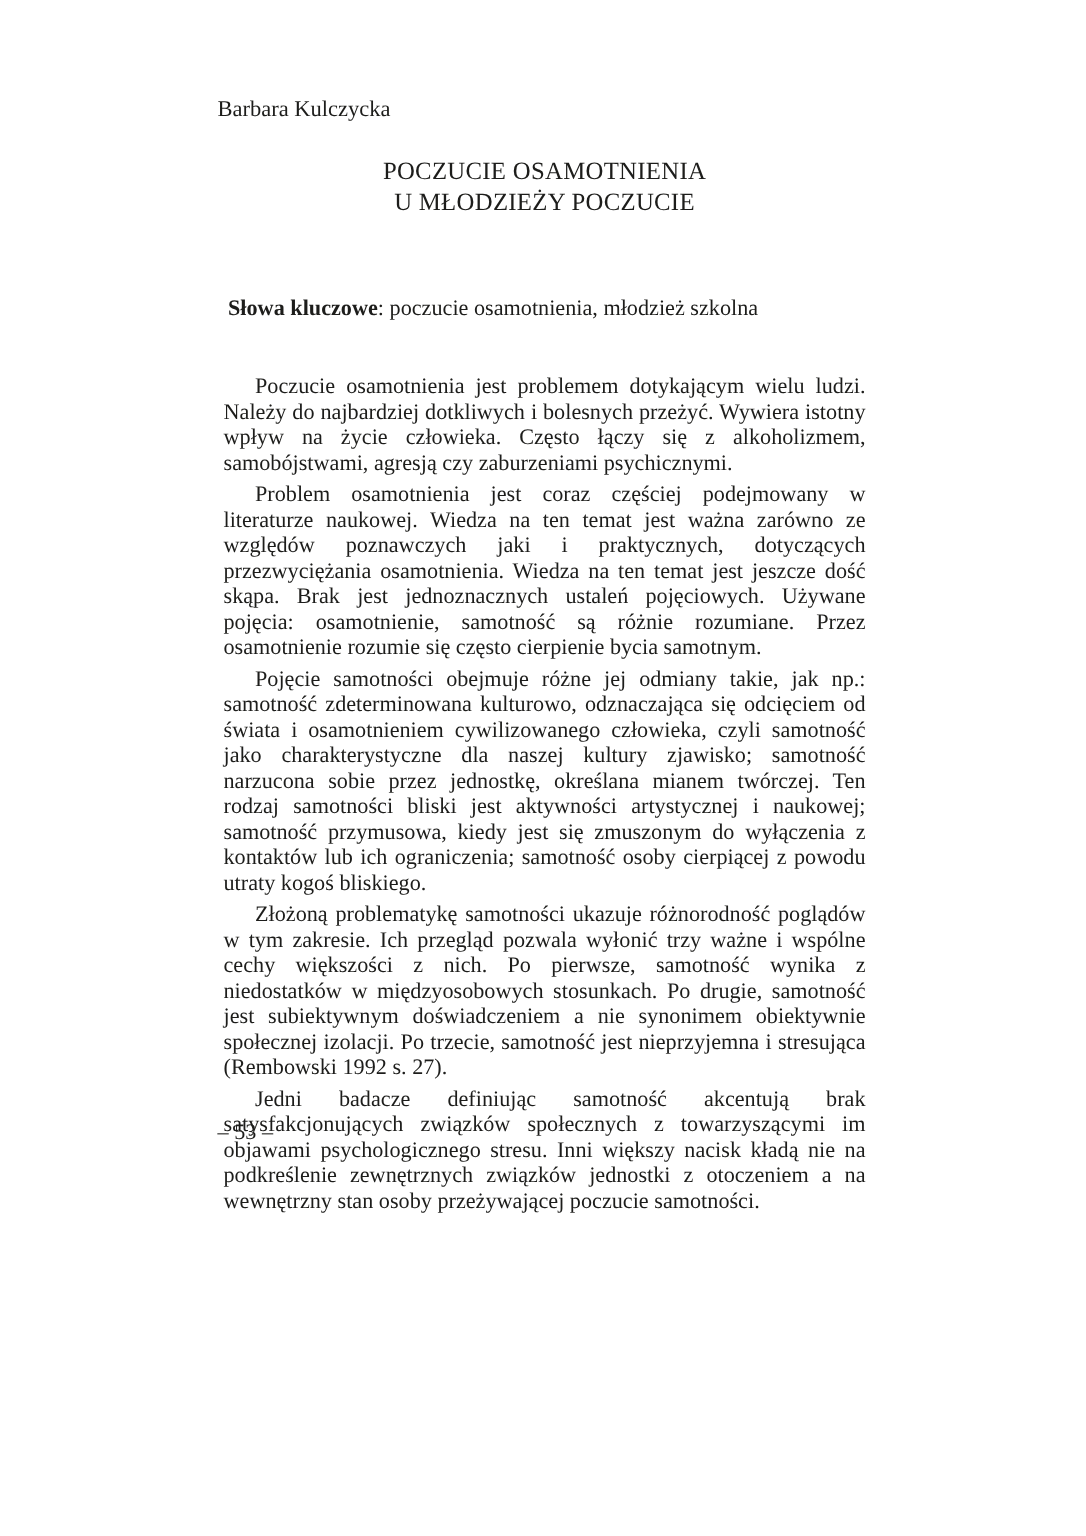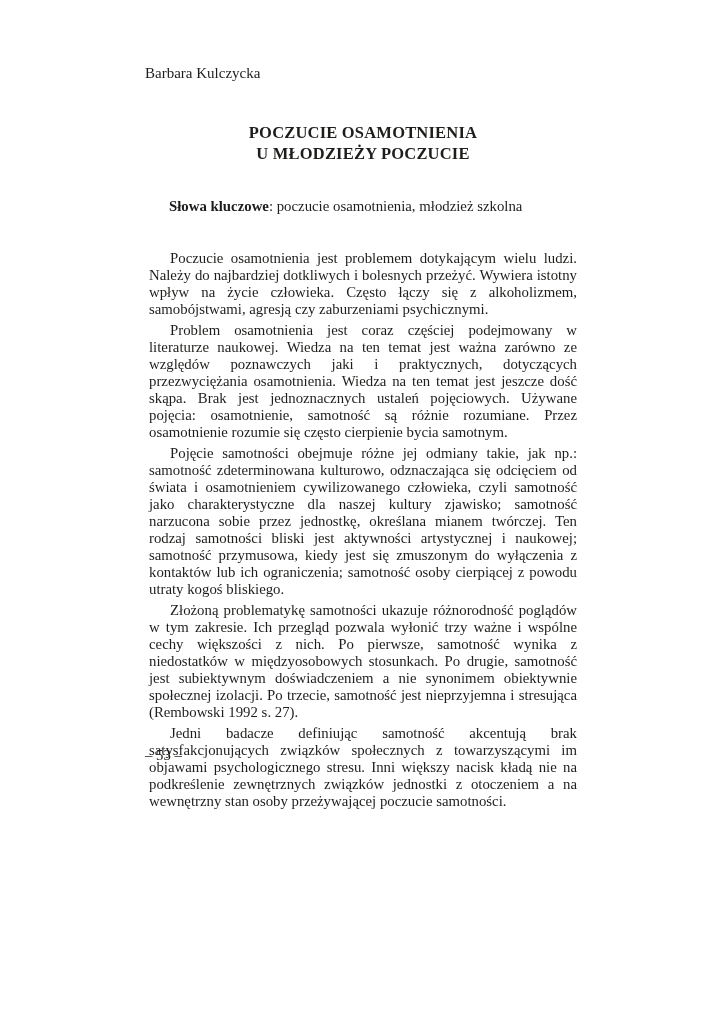--- a/index.html
+++ b/index.html
@@ -21,33 +21,33 @@
     position: absolute;
     left: 145px;
     top: 65px;
     font-size: 15px;
     line-height: 17px;
     text-align: right;
   }
   .title {
     position: absolute;
     left: 145px;
-    top: 122px;
+    top: 103px;
     width: 436px;
     margin: 0;
     text-align: center;
     font-size: 16.5px;
-    font-weight: bold;
+    font-weight: normal;
     line-height: 21px;
     letter-spacing: 0.2px;
   }
   .title-line { display: block; }
   .keywords {
     position: absolute;
-    left: 148px;
+    left: 131px;
     top: 198px;
     width: 436px;
     margin: 0;
     font-size: 14.8px;
     line-height: 17px;
     text-indent: 21px;
   }
   .bold { font-weight: bold; }
   .body-text {
     position: absolute;

